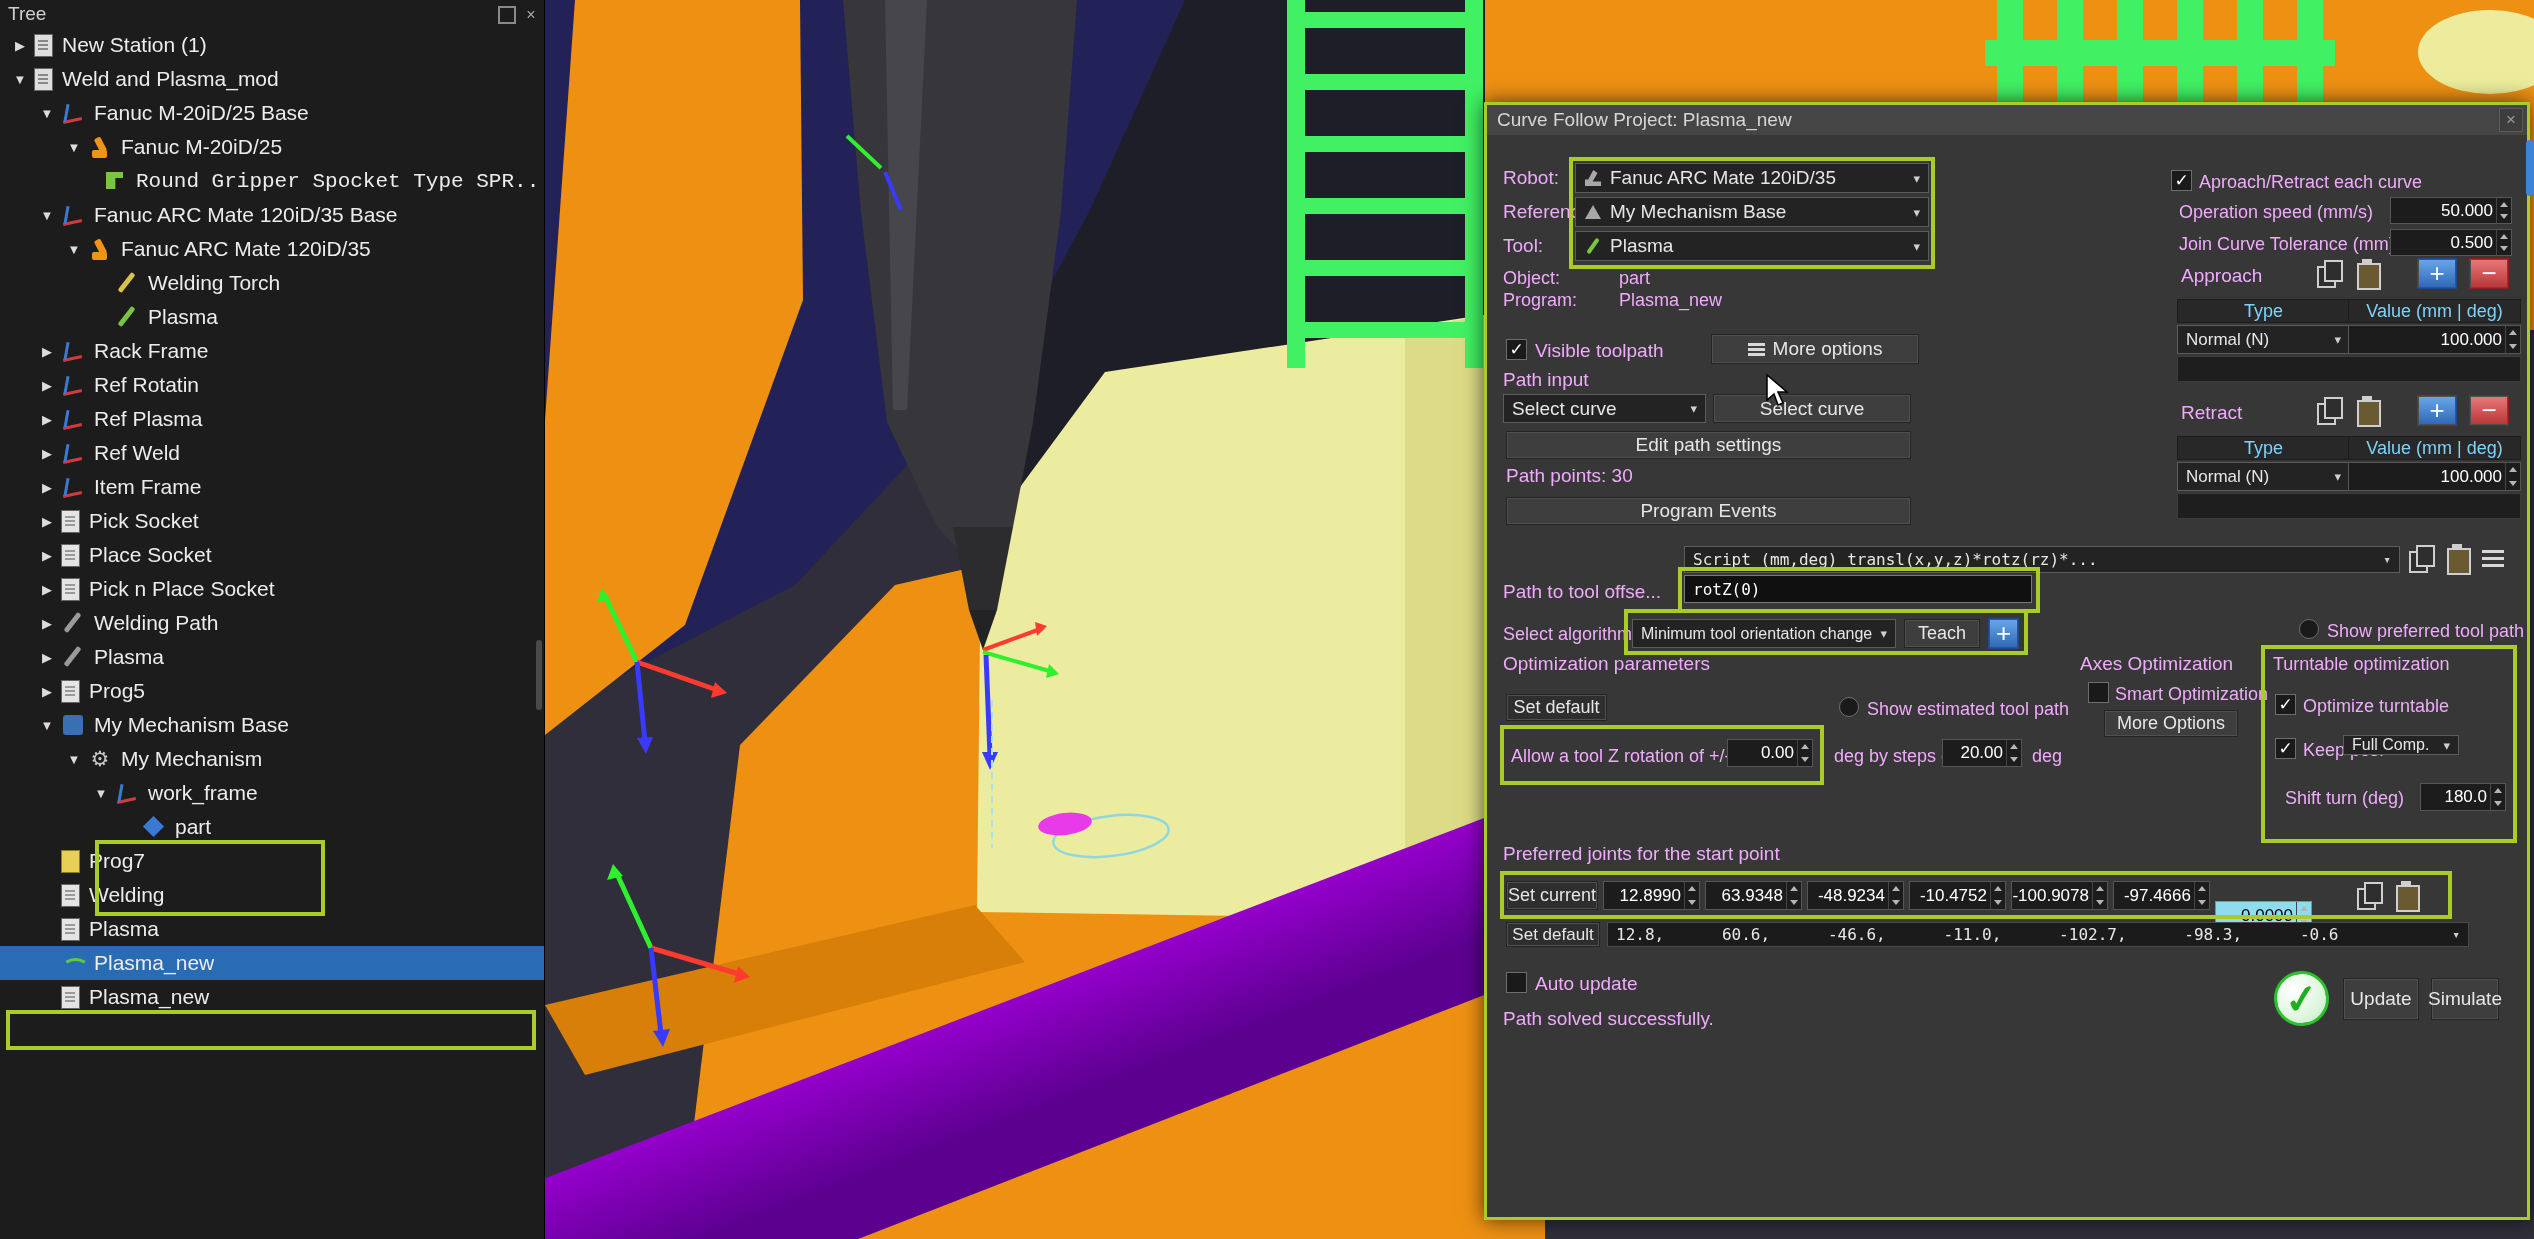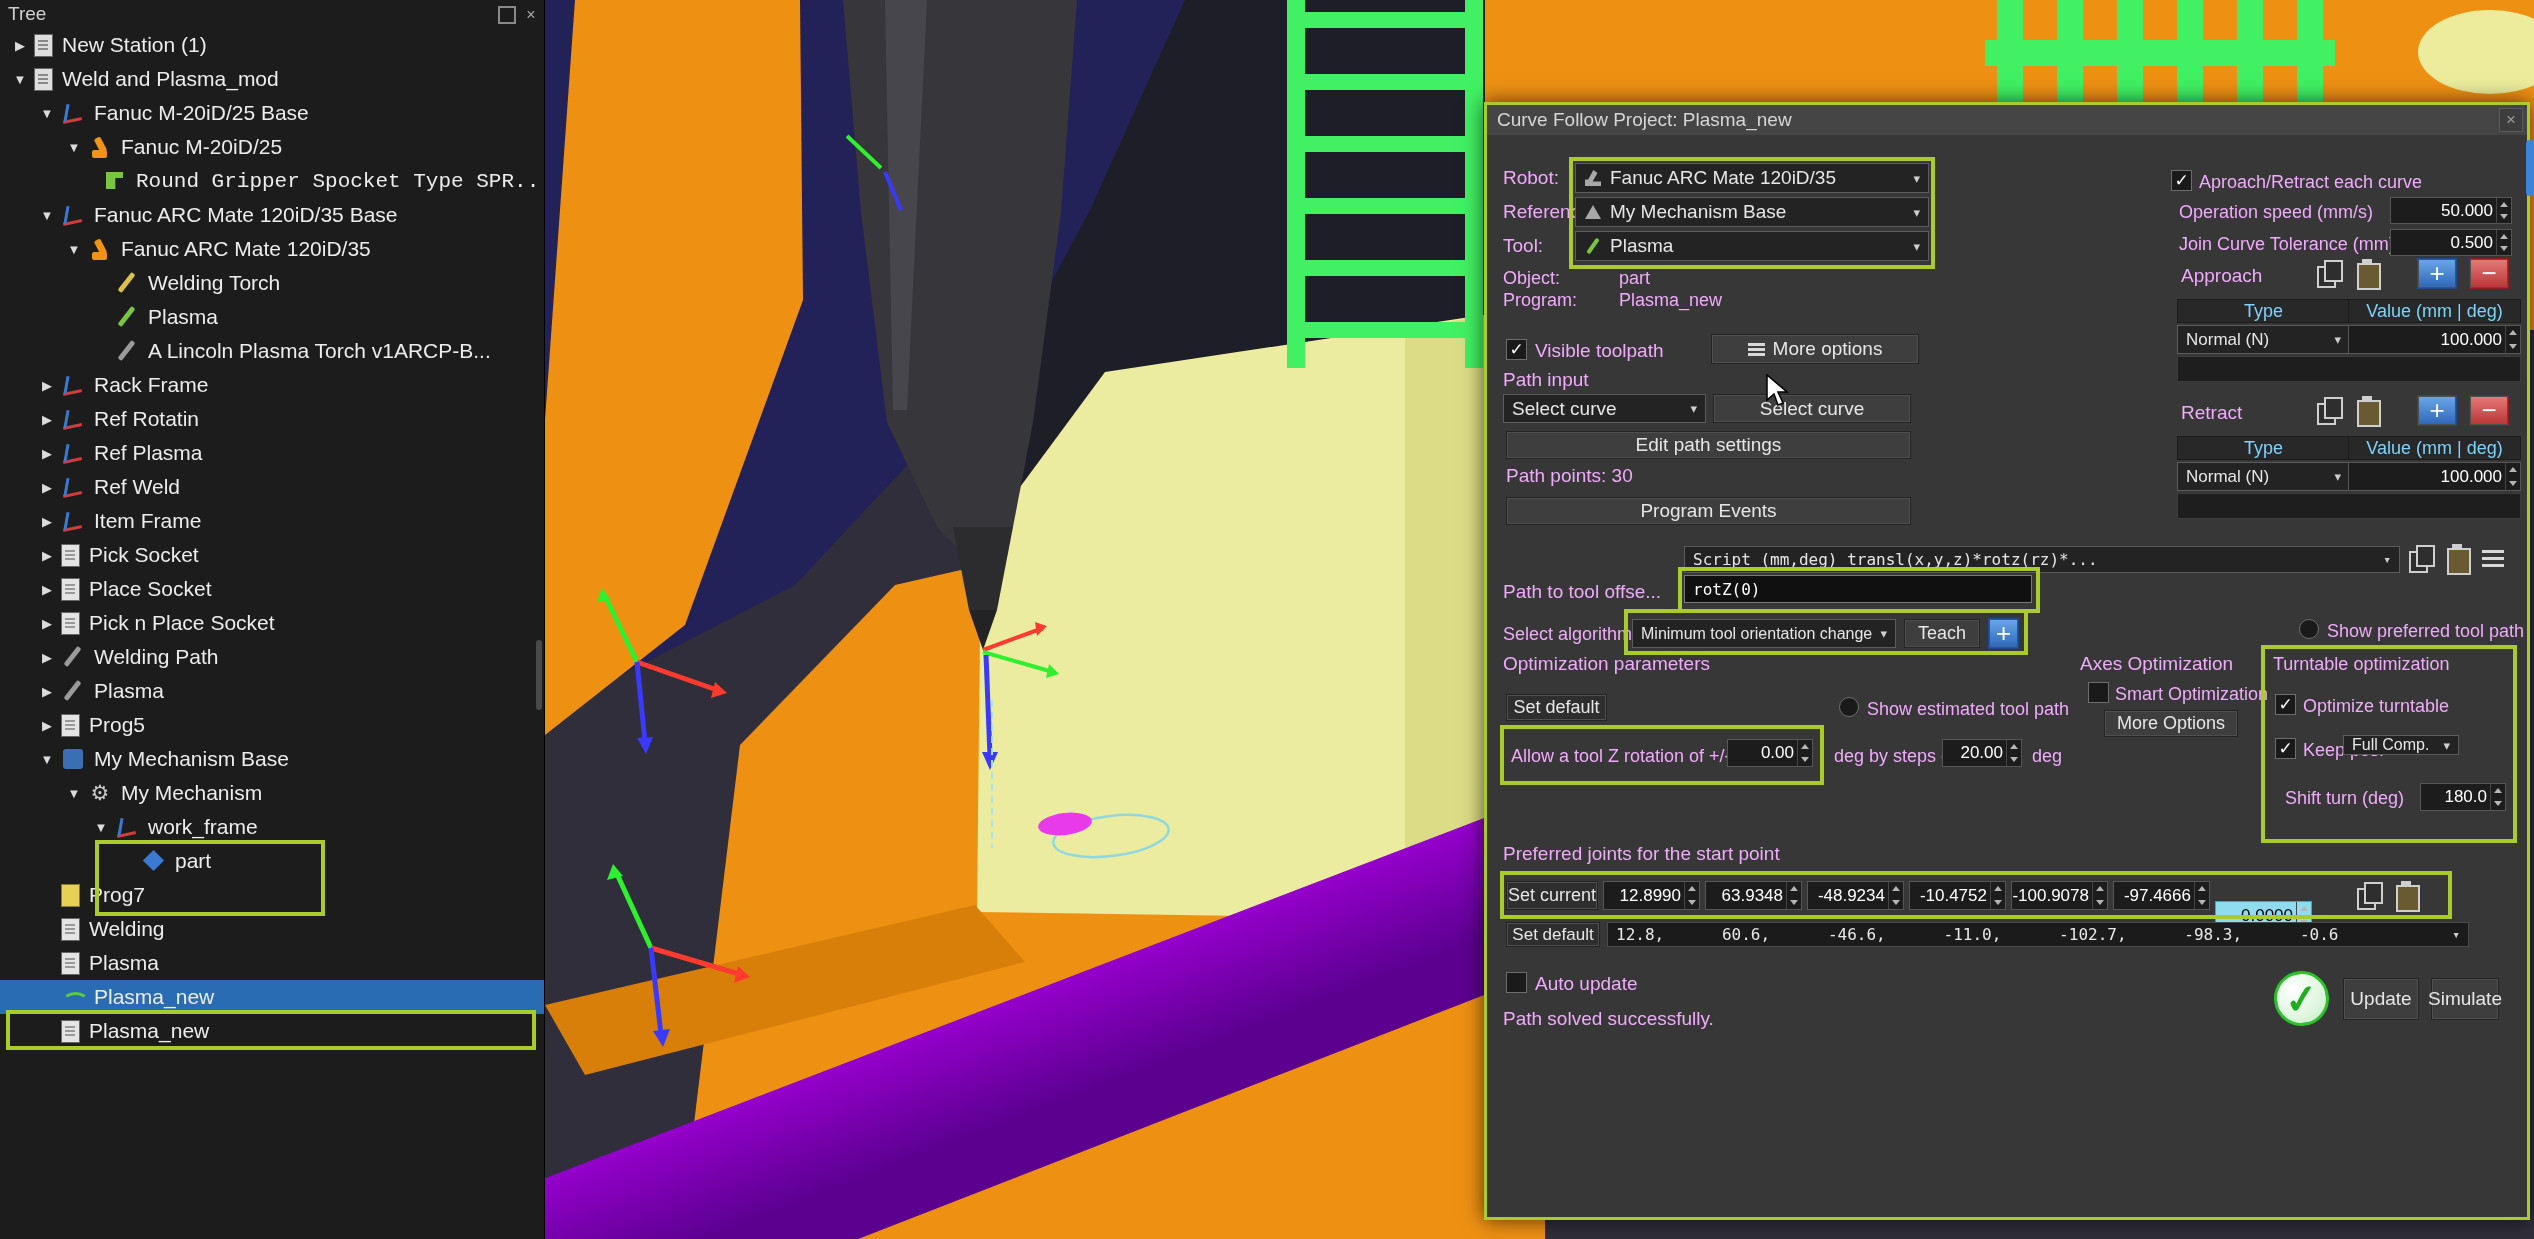--- a/index.html
+++ b/index.html
@@ -197,25 +197,20 @@
       <div class="trow" style="padding-left: 87px;">
         <span class="arw"></span>
         <span class="ticon ic-torch-yellow"></span>
         <span class="tlabel">Welding Torch</span>
       </div>
       <div class="trow" style="padding-left: 87px;">
         <span class="arw"></span>
         <span class="ticon ic-torch-green"></span>
         <span class="tlabel">Plasma</span>
       </div>
-      <div class="trow" style="padding-left: 87px;">
-        <span class="arw"></span>
-        <span class="ticon ic-torch-gray"></span>
-        <span class="tlabel">A Lincoln Plasma Torch v1ARCP-B...</span>
-      </div>
       <div class="trow" style="padding-left: 33px;">
         <span class="arw">▶</span>
         <span class="ticon ic-frame"></span>
         <span class="tlabel">Rack Frame</span>
       </div>
       <div class="trow" style="padding-left: 33px;">
         <span class="arw">▶</span>
         <span class="ticon ic-frame"></span>
         <span class="tlabel">Ref Rotatin</span>
       </div>

